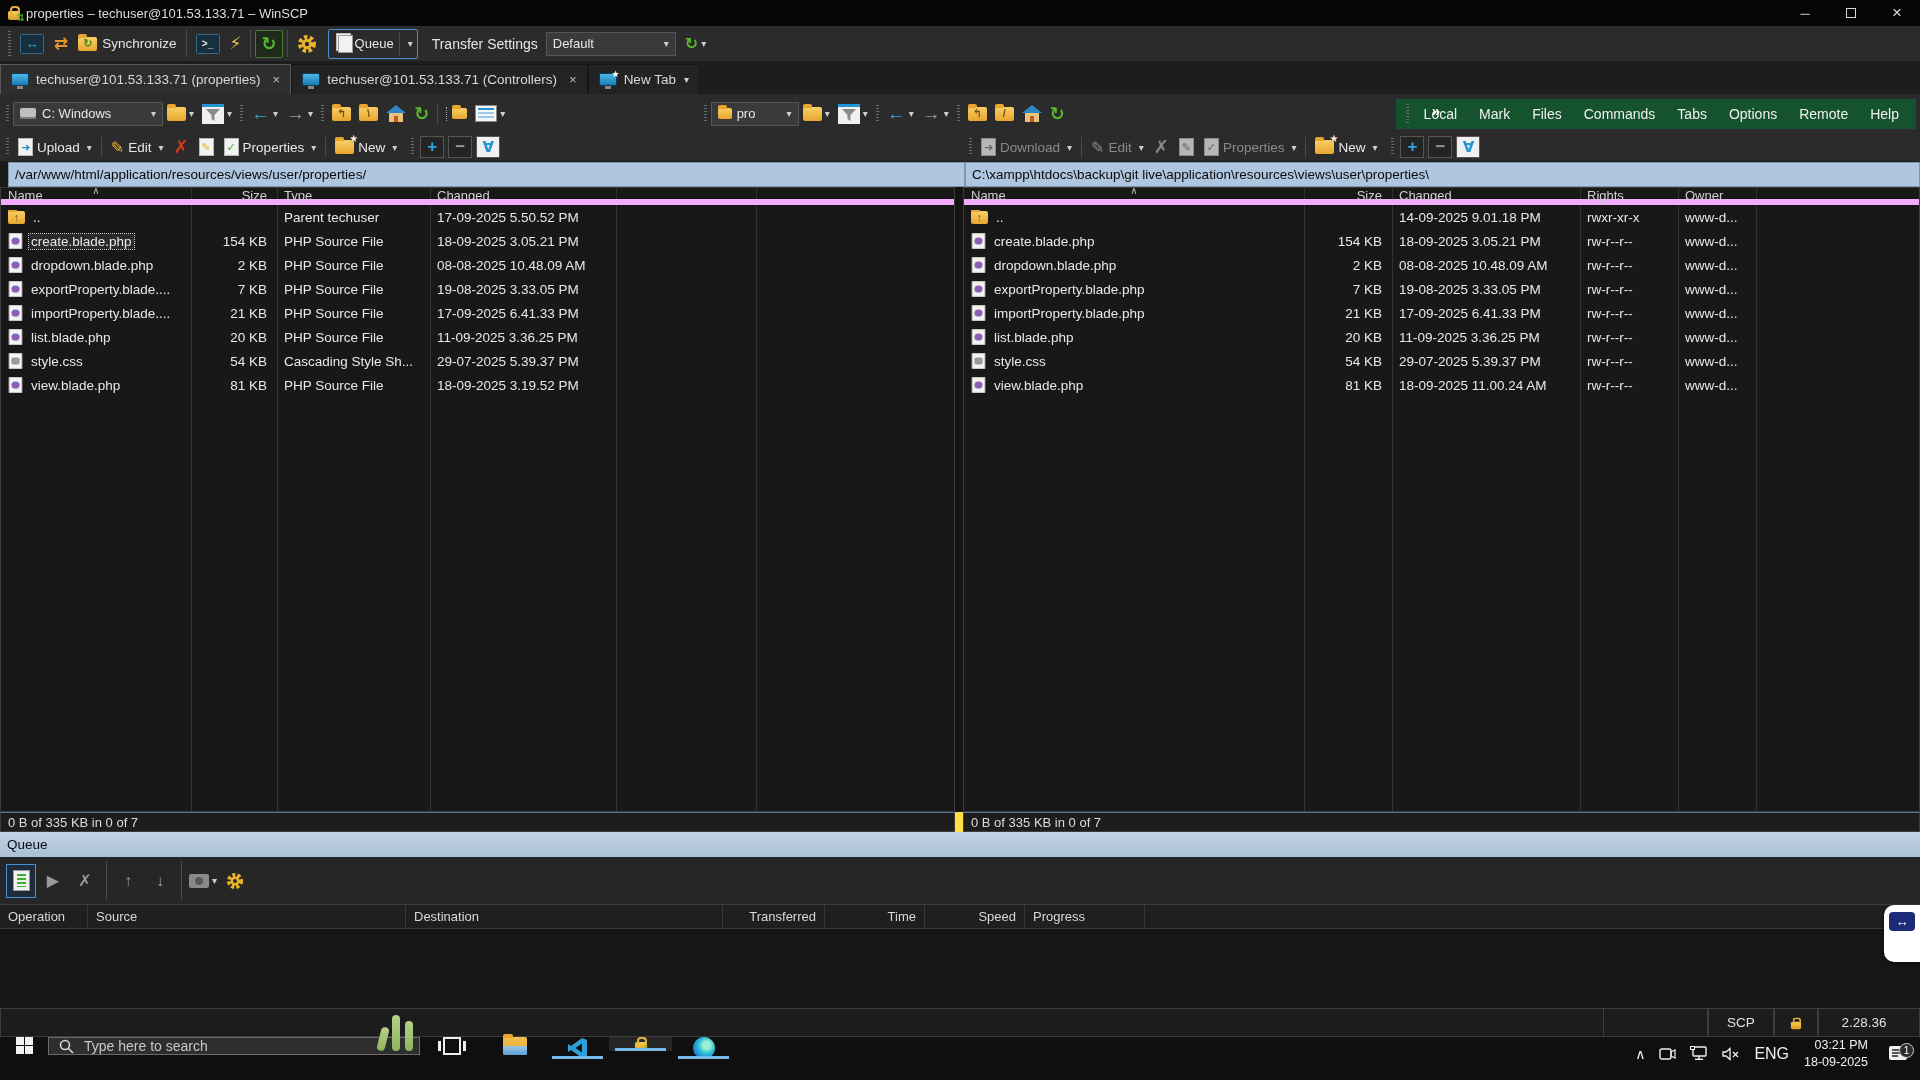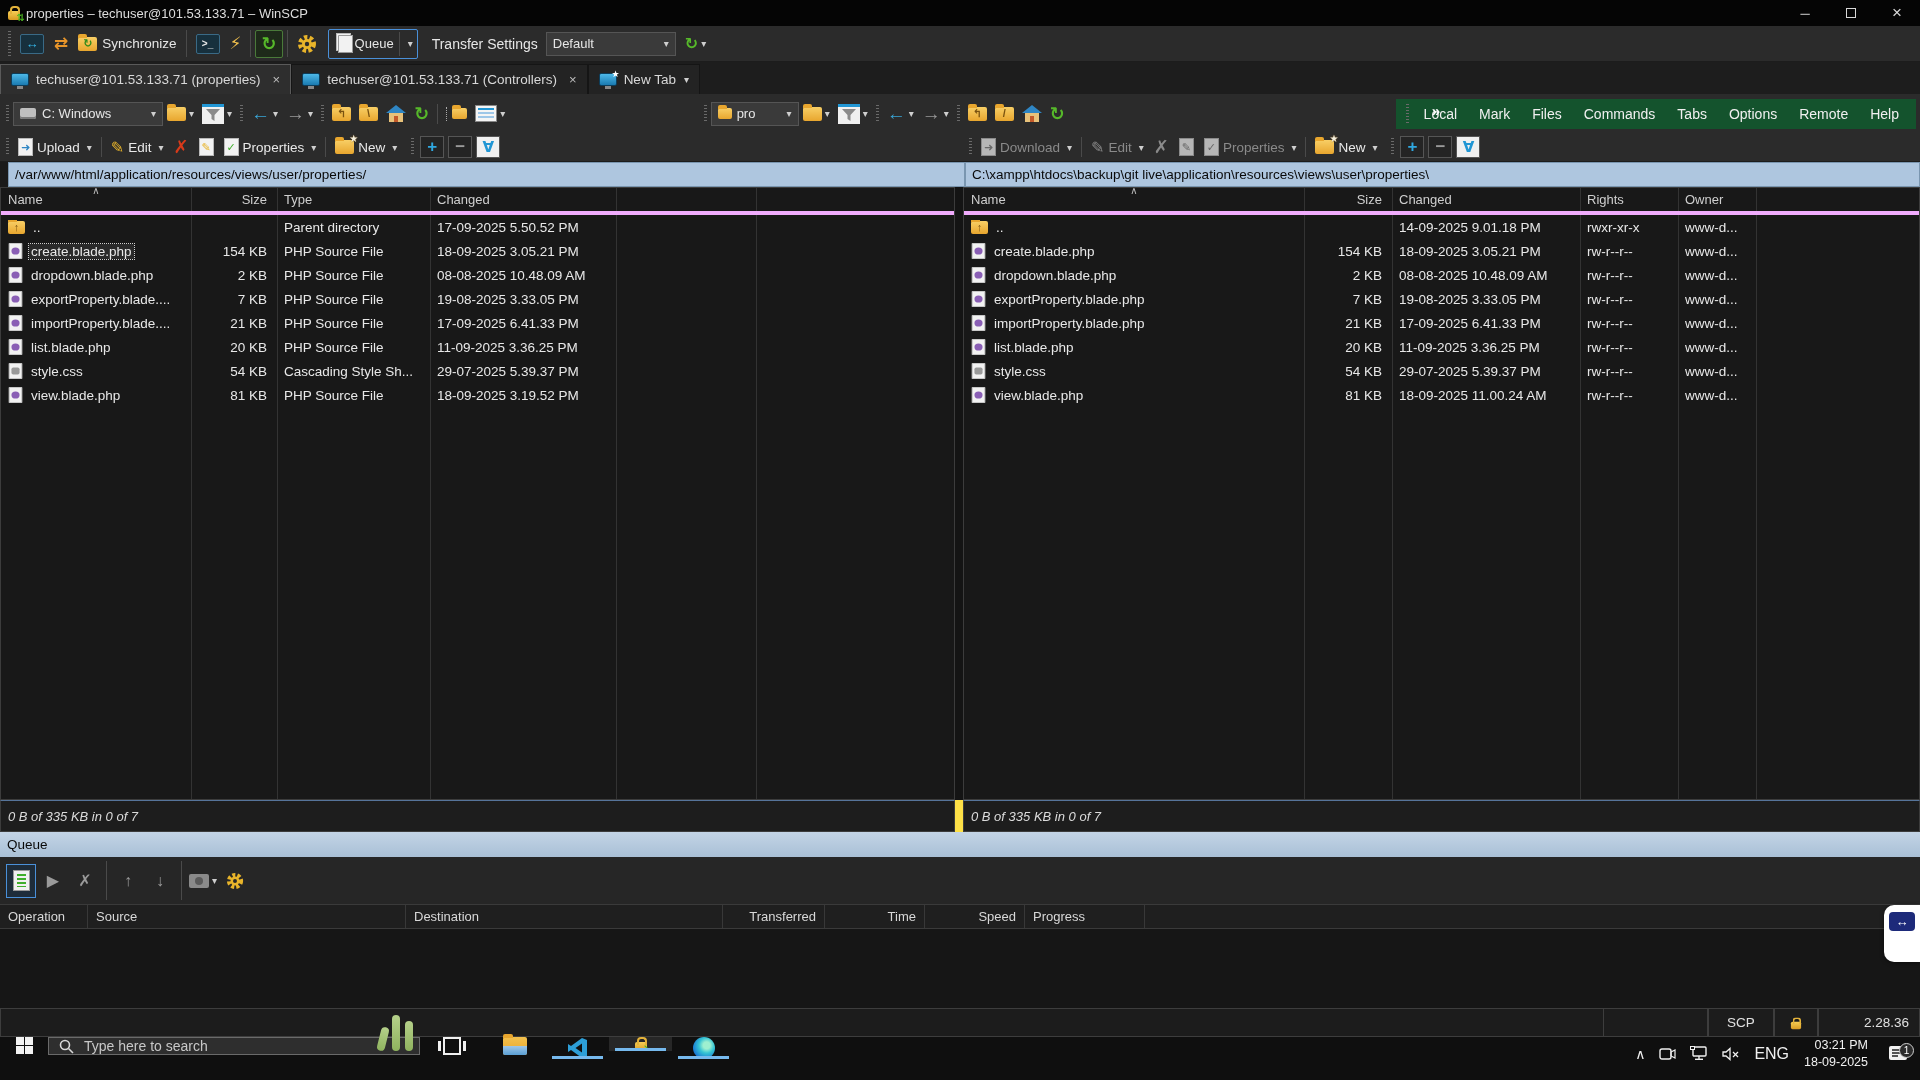--- a/index.html
+++ b/index.html
@@ -106,34 +106,34 @@
     border:1px solid #7a96b0; }
   .pathcell.L { width:955px; }
   .pathcell.R { flex:1; margin-left:8px; }
 
   
   .panels { flex:1; display:flex; background:#141414; min-height:0; }
   .fpanel { background:#181818; border:1px solid #3c3c3c; position:relative; overflow:hidden; }
   .fpanel.L { width:955px; }
   .fpanel.R { width:957px; margin-left:8px; }
   .gridline { position:absolute; top:0; bottom:0; width:1px; background:#333; }
-  .fhead { height:27px; display:grid; align-items:center; color:#cfcfcf; font-size:13px; border-bottom:4px solid #f0abfc; position:relative; }
+  .fhead { height:17px; display:grid; align-items:center; color:#cfcfcf; font-size:13px; border-bottom:6px solid #f0abfc; position:relative; }
   .fhead .hcell { padding-left:7px; position:relative; height:100%; display:flex; align-items:center; }
   .fhead .hcell.r { justify-content:flex-end; padding-right:10px; }
   .sortmark { position:absolute; top:-3px; left:50%; transform:translateX(-50%); font-size:10px; color:#bdbdbd; }
   .frow { height:24px; display:grid; align-items:center; color:#e8e8e8; font-size:13.5px; }
   .fcell { padding-left:7px; white-space:nowrap; overflow:hidden; display:flex; align-items:center; }
   .fcell.r { justify-content:flex-end; padding-right:10px; }
   .fcell .fname { margin-left:6px; padding:0 2px; }
   .fname.sel { outline:1px dotted #cfcfcf; background:#2a2a2a; }
   .gL { grid-template-columns:190px 86px 153px 186px 140px 1fr; }
   .gR { grid-template-columns:340px 88px 188px 98px 78px 1fr; }
 
   
-  .pstatus { height:32px; display:flex; flex:0 0 auto; background:#fde047;font-style:italic; }
+  .pstatus { height:20px; display:flex; flex:0 0 auto; background:#fde047; }
   .pscell { background:#1d1d1d; border:1px solid #3c3c3c; border-top:1px solid #56749a; color:#dcdcdc;
     display:flex; align-items:center; padding:0 7px; font-size:13px; }
   .pscell.L { width:955px; }
   .pscell.R { flex:1; margin-left:8px; }
 
   
   .qtitle { height:25px; background:linear-gradient(#c3d4e6,#a9c0d6); color:#0a0a0a; display:flex; align-items:center;
     padding:0 7px; font-size:13.5px; flex:0 0 auto; }
   .qtools { height:47px; background:#262626; display:flex; align-items:center; padding-left:6px; gap:2px; flex:0 0 auto; }
   .qbtn { height:34px; min-width:30px; display:flex; align-items:center; justify-content:center; color:#9a9a9a; }
@@ -150,21 +150,21 @@
   .qhc.r { justify-content:flex-end; }
   .qbody { flex:0 0 79px; background:#161616; }
 
   
   .appstatus { height:29px; background:#1c1c1c; display:flex; flex:0 0 auto; }
   .ascell { border:1px solid #3d3d3d; display:flex; align-items:center; justify-content:center; color:#e0e0e0; font-size:13.5px; }
   .ascell.fill { flex:1; border-right:none; }
   .ascell.w1 { width:105px; }
   .ascell.scp { width:66px; }
   .ascell.lock { width:44px; }
-  .ascell.ver { width:102px; justify-content:flex-end; padding-right:10px; }
+  .ascell.ver { width:102px; padding-right:10px; }
 
   
   .taskbar { height:43px; background:#0f0f0f; display:flex; align-items:flex-start; flex:0 0 auto; }
   .startbtn { width:48px; display:flex; align-items:center; justify-content:center; }
   .winlogo { width:17px; height:17px; display:grid; grid-template-columns:8px 8px; grid-template-rows:8px 8px; gap:1px; }
   .winlogo i { background:#f2f2f2; }
   .searchbox { width:372px; background:#2e2e2e; border:1px solid #6a6a6a; display:flex; align-items:center; padding:0 10px; position:relative; }
   .searchbox .ph { color:#c8c8c8; font-size:14px; margin-left:10px; }
   .bamboo { position:absolute; right:6px; top:3px; bottom:3px; width:86px; display:flex; align-items:flex-end; gap:5px; justify-content:flex-end; }
   .bamboo i { width:8px; border-radius:4px; background:linear-gradient(#b5d08a,#8fb35e); }
@@ -544,21 +544,21 @@
           <div class="hcell">Changed</div>
         </div>
         <div class="frow gL">
           <div class="fcell">
             <span class="folder" style="width: 17px; height: 13px;">
               <span class="fol-glyph">↑</span>
             </span>
             <span class="fname">..</span>
           </div>
           <div class="fcell r"></div>
-          <div class="fcell">Parent directory</div>
+          <div class="fcell">Parent techuser</div>
           <div class="fcell">17-09-2025 5.50.52 PM</div>
           <div class="fcell"></div>
           <div class="fcell"></div>
         </div>
         <div class="frow gL">
           <div class="fcell">
             <span class="doc php" style="transform: scale(0.9);"></span>
             <span class="fname sel">create.blade.php</span>
           </div>
           <div class="fcell r">154 KB</div>

